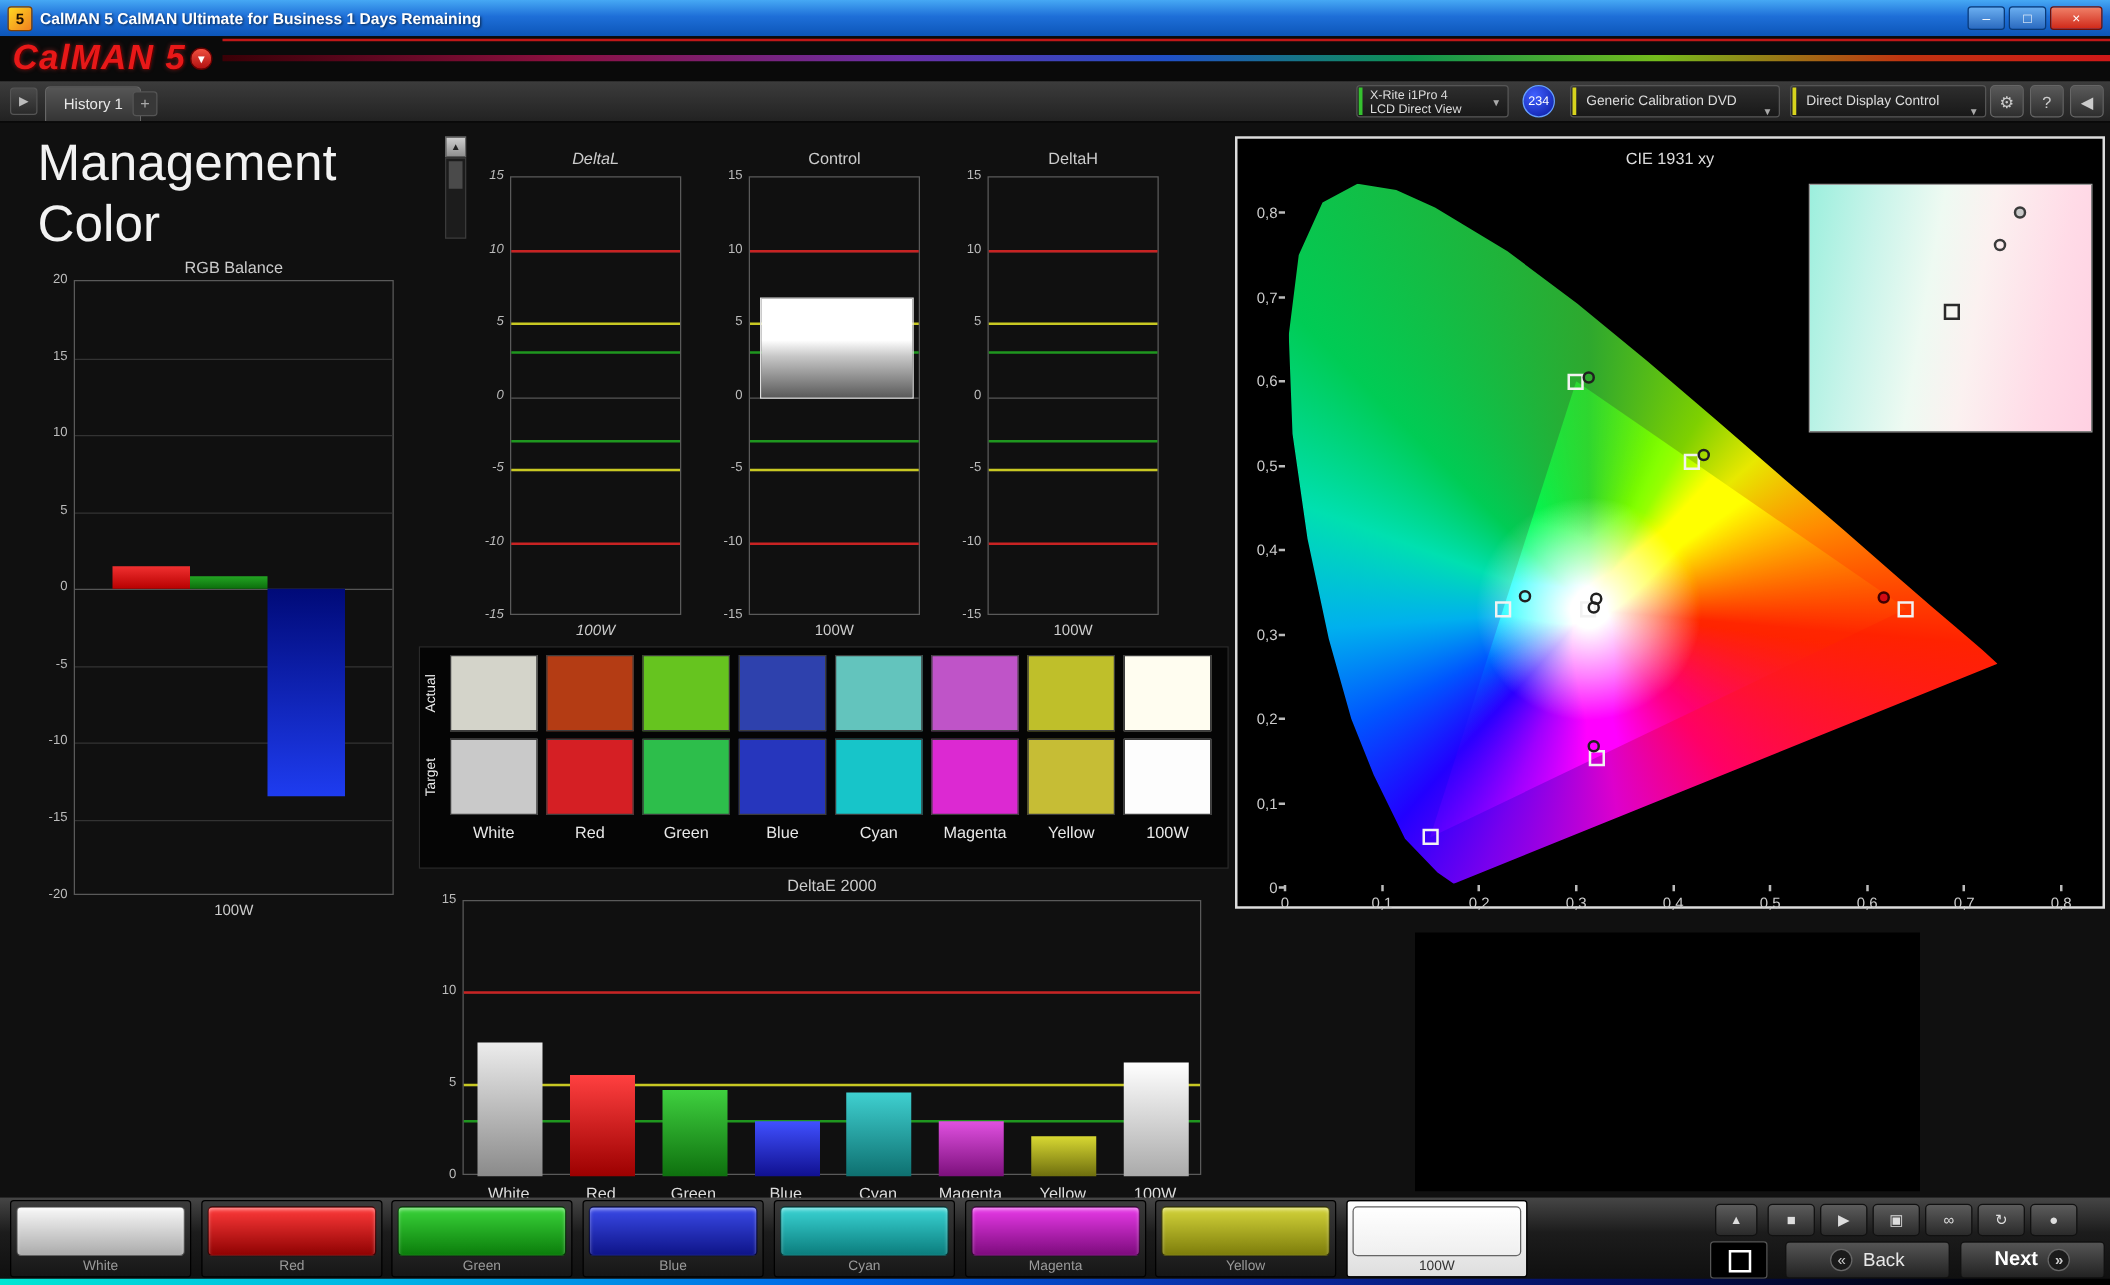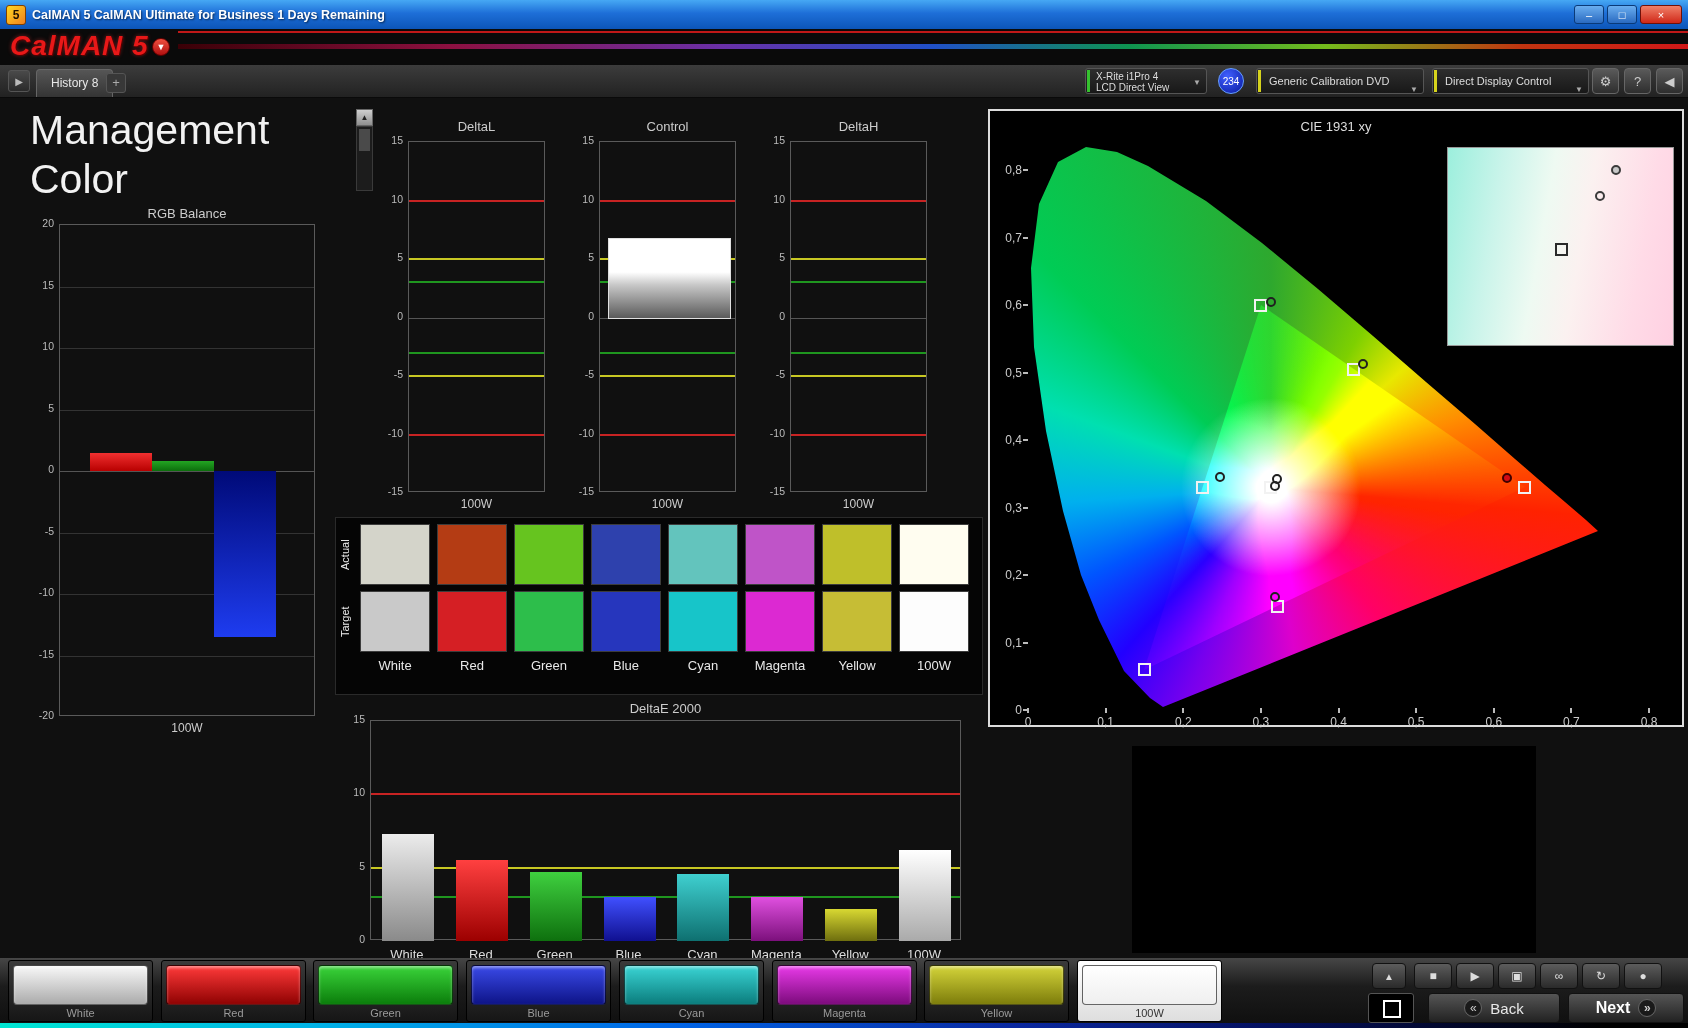--- a/index.html
+++ b/index.html
@@ -72,21 +72,21 @@
   .chart-title{position:absolute;top:0;text-align:center;font-size:13px;color:#ccc;}
   .chart-plot{position:absolute;border:1px solid #5a5a5a;box-sizing:border-box;}
   .gridline{position:absolute;left:0;right:0;height:1px;background:#333;}
   .gridline.zero{background:#555;}
   .limitline{position:absolute;left:0;right:0;height:2px;}
   .bar{position:absolute;}
   .ytick{position:absolute;text-align:right;font-size:10.5px;color:#bbb;}
   .xlabel{position:absolute;text-align:center;font-size:12px;color:#ccc;}
   .xcat{position:absolute;text-align:center;font-size:13px;color:#ddd;}
   #rgb-chart{left:33px;top:108px;width:300px;height:545px;}
-  #delta-l{left:385px;top:21px;width:165px;height:400px;}
+  #delta-l{left:385px;top:21px;width:165px;height:400px;font-style:italic;}
   #delta-c{left:576px;top:21px;width:165px;height:400px;}
   #delta-h{left:767px;top:21px;width:165px;height:400px;}
   #delta-e{left:345px;top:603px;width:640px;height:258px;}
 
   
   #chart-scrollbar{position:absolute;left:356px;top:11px;width:17px;height:82px;}
   .sb-btn{height:17px;background:linear-gradient(180deg,#cfcfcf,#8f8f8f);border:1px solid #666;
     color:#222;font-size:8px;text-align:center;line-height:15px;box-sizing:border-box;}
   .sb-track{position:absolute;top:17px;bottom:0;left:0;right:0;background:#1c1c1c;border:1px solid #3a3a3a;box-sizing:border-box;}
   .sb-thumb{position:absolute;top:2px;left:2px;right:2px;height:22px;background:#4a4a4a;}
@@ -183,21 +183,21 @@
 
 <div class="logobar">
   <span class="logo">CalMAN 5</span>
   <span class="logo-menu">▼</span>
   <div class="redline"></div>
   <div class="rainbow"></div>
 </div>
 
 <div class="tabbar">
   <span class="panel-toggle">▶</span>
-  <div class="tab">History 8</div>
+  <div class="tab">History 1</div>
   <div class="tab-add">+</div>
 
   <div class="dd meter">
     <div class="ddstripe" id="meter-stripe" style="background: rgb(53, 193, 47);"></div>
     <div class="ddtext">
       <div>X-Rite i1Pro 4</div>
       <div>LCD Direct View</div>
     </div>
     <span class="ddarrow">▼</span>
   </div>

